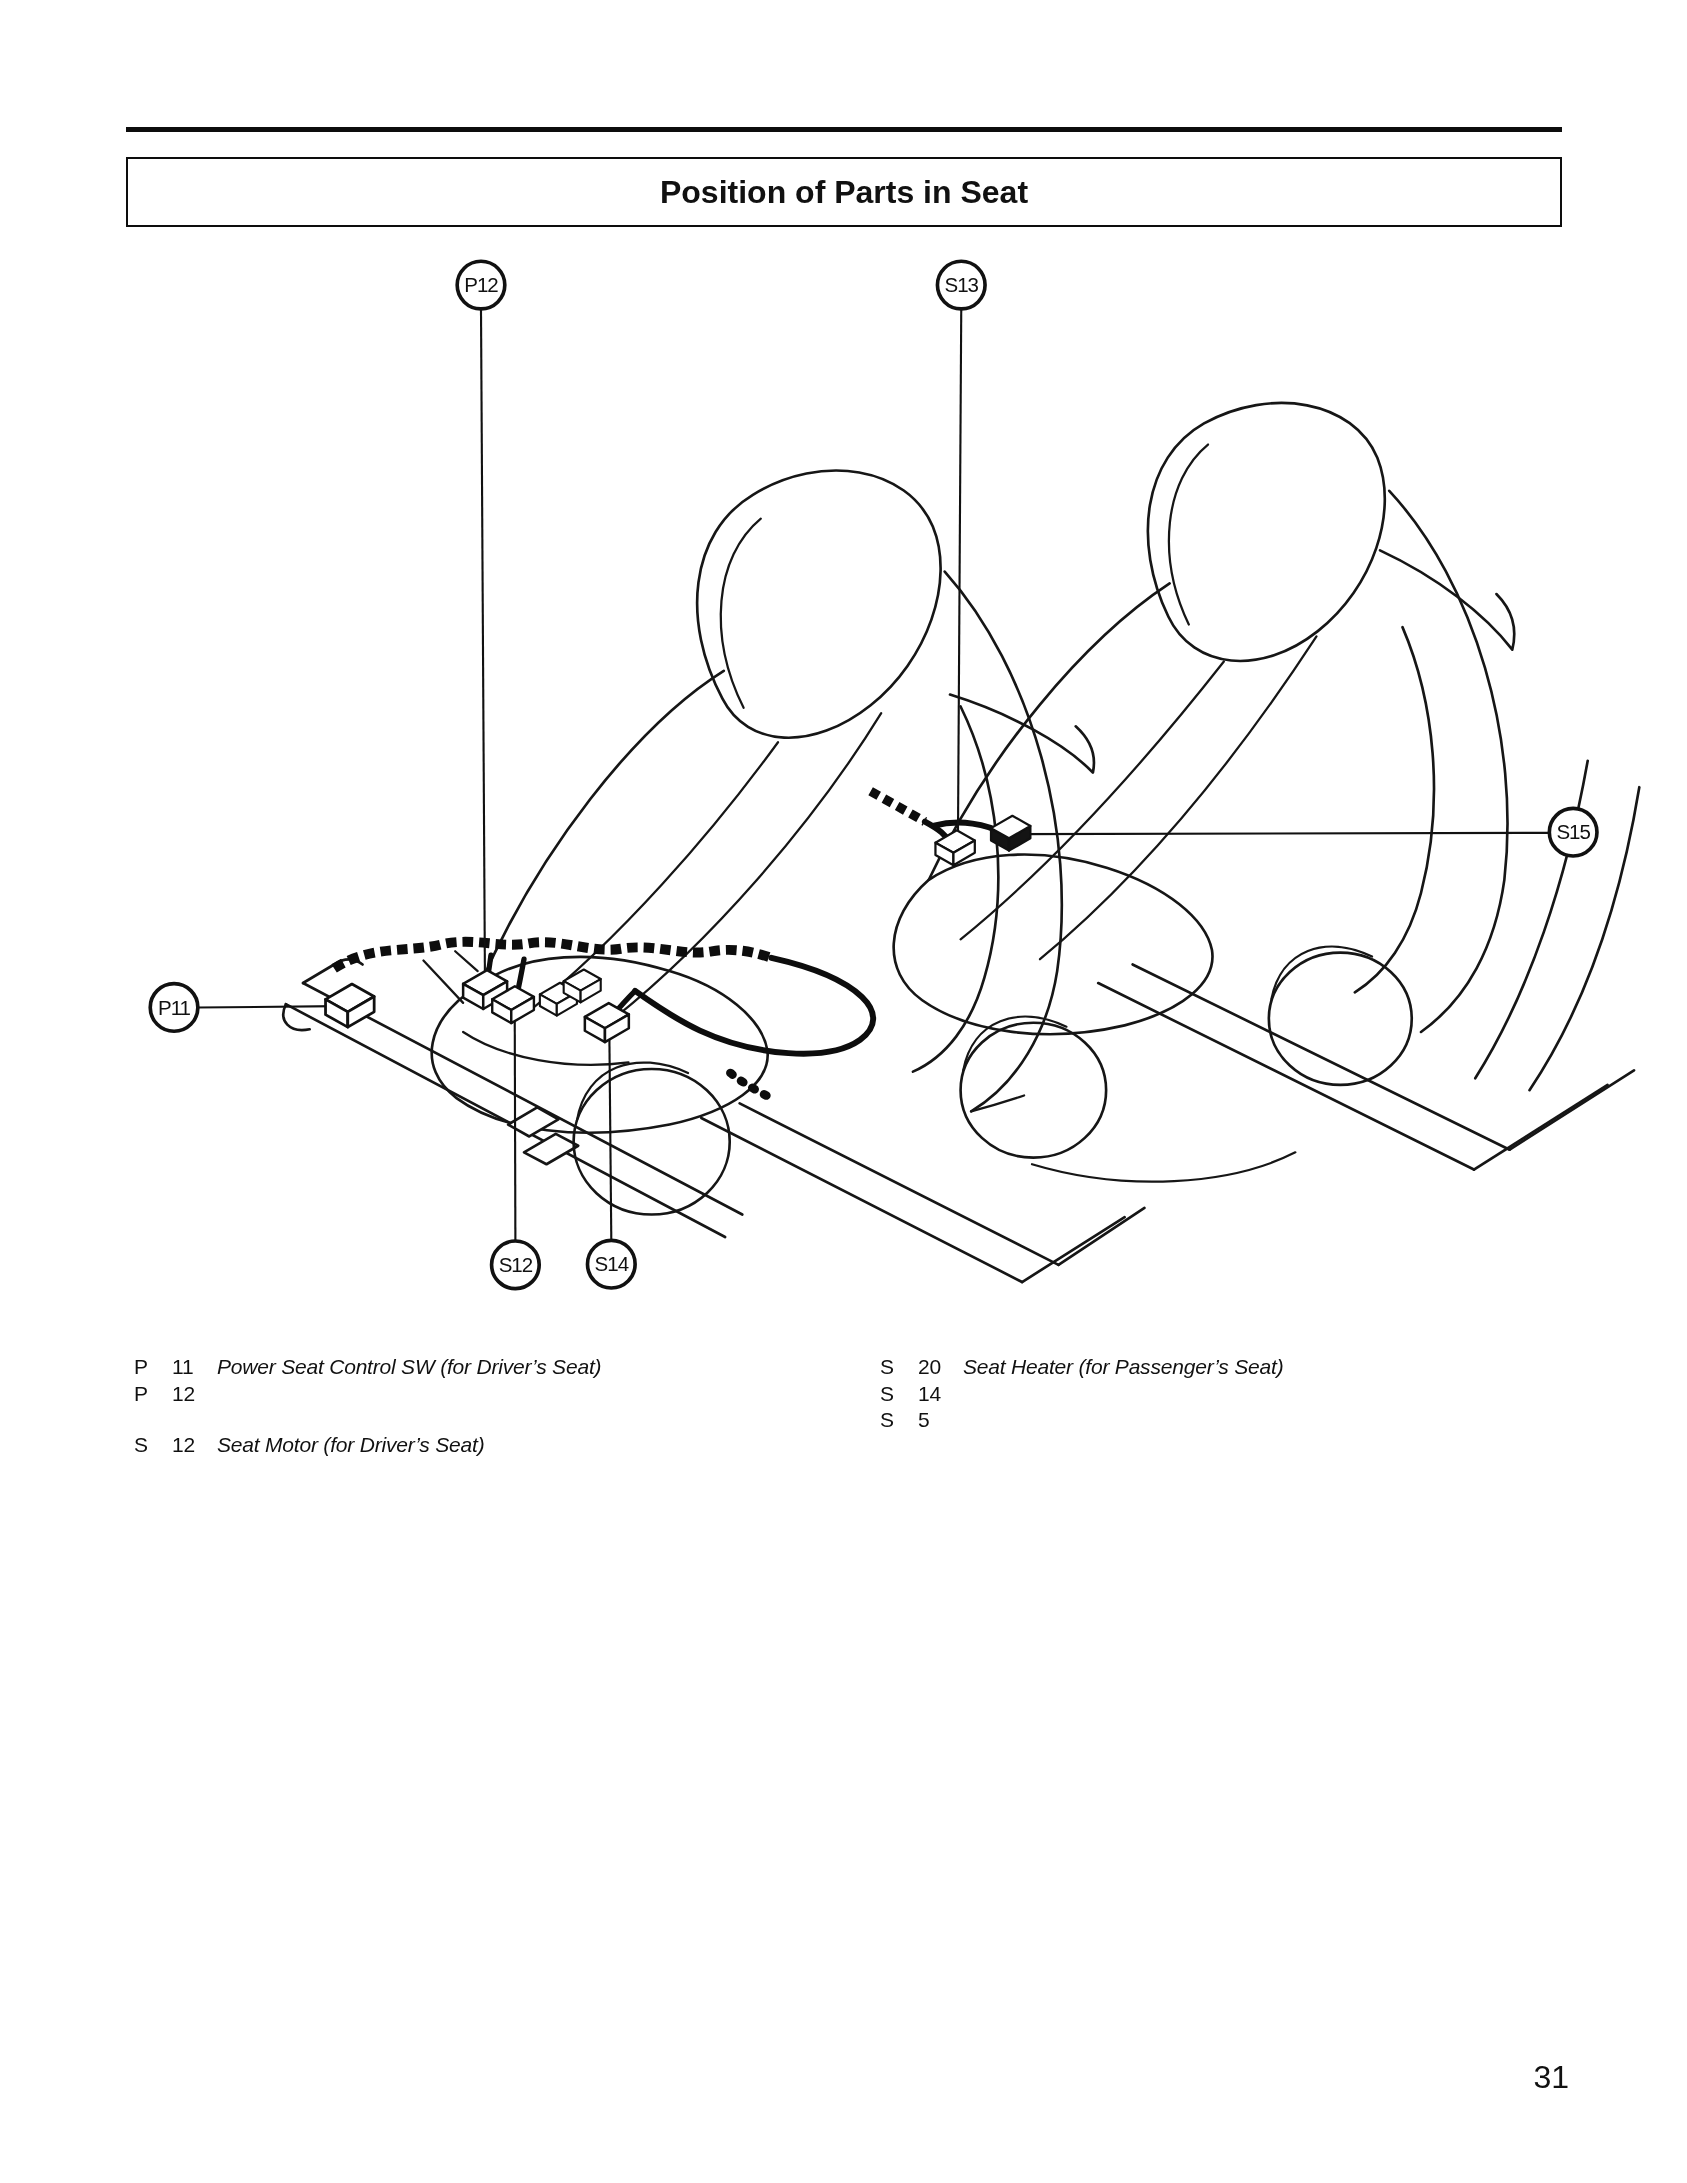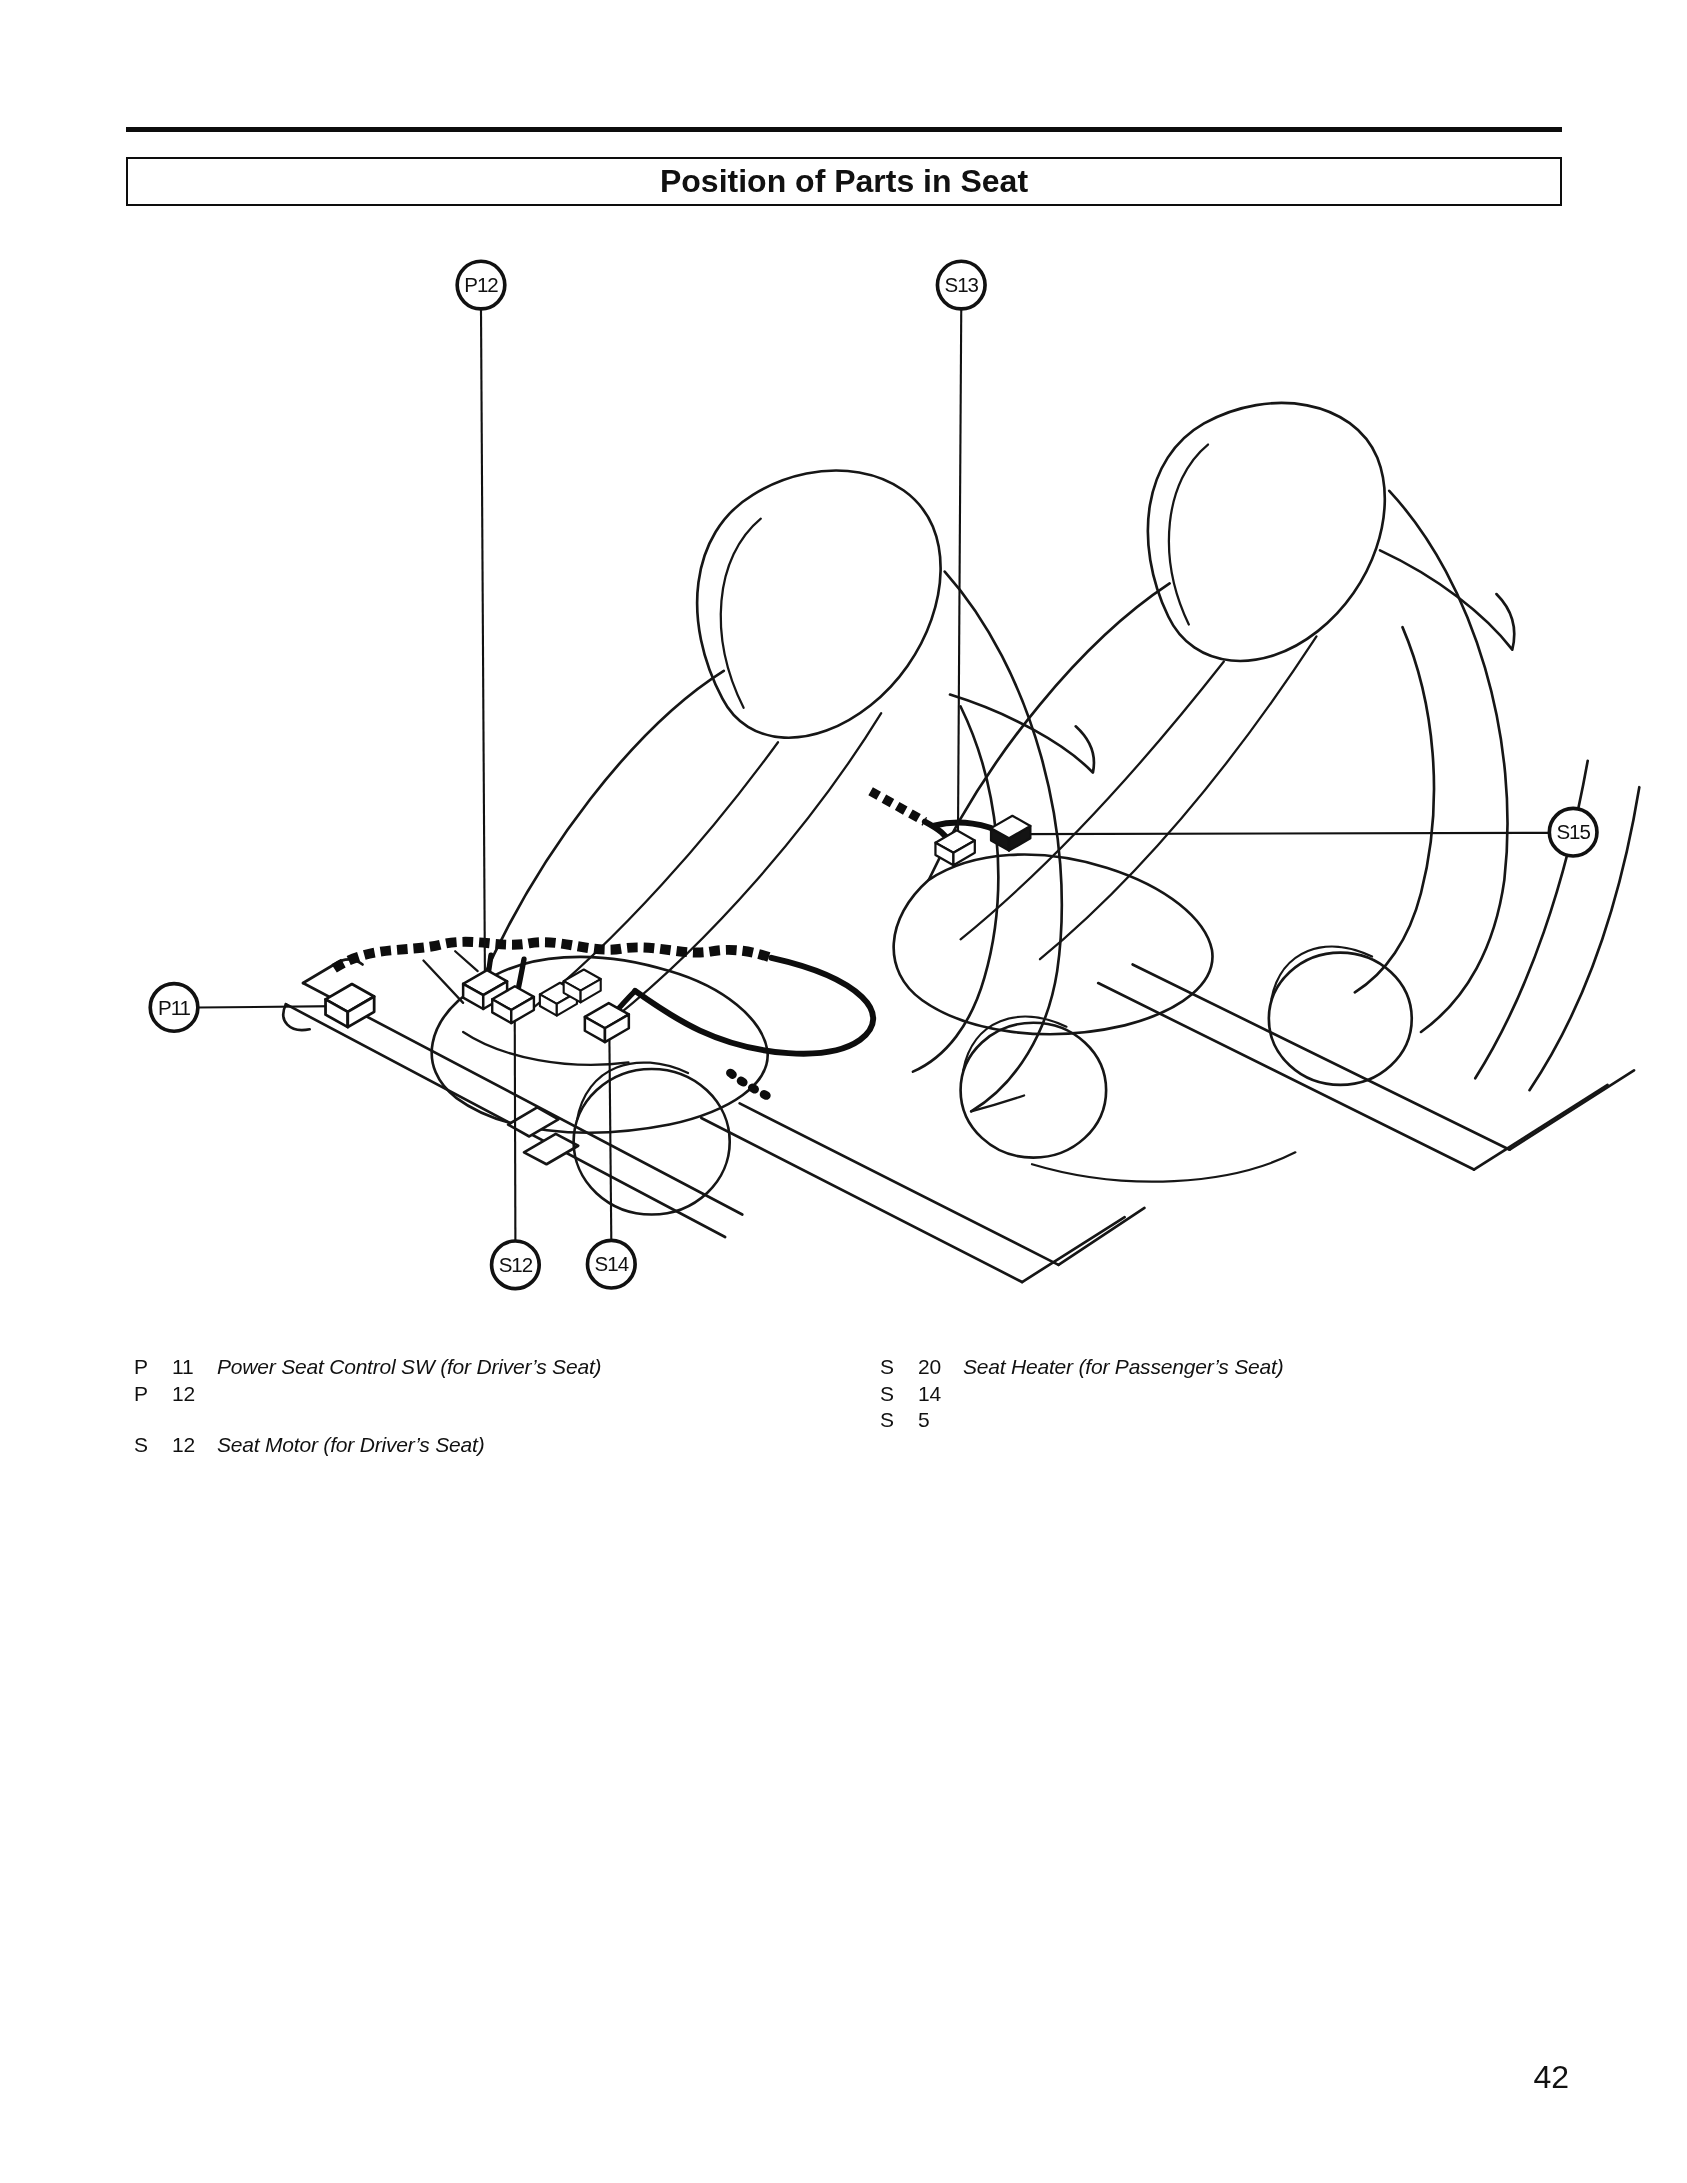--- a/index.html
+++ b/index.html
@@ -1,19 +1,19 @@
 <!DOCTYPE html>
 <html style="font-size:10.6px"><head>
 <meta charset="utf-8">
 <style>
   html,body{margin:0;padding:0;background:#fff;}
   body{width:1687px;height:2183px;position:relative;font-family:"Liberation Sans",sans-serif;color:#111;}
   .abs{position:absolute;}
   .top-rule{left:126px;top:127px;width:1436px;height:4.6px;background:#0d0d0d;}
-  .title-box{left:126px;top:157px;width:1436px;height:49px;border:2.6px solid #0d0d0d;box-sizing:border-box;
+  .title-box{left:126px;top:157px;width:1436px;height:70px;border:2.6px solid #0d0d0d;box-sizing:border-box;
              display:flex;align-items:center;justify-content:center;}
   .title-box span{font-size:32px;font-weight:bold;letter-spacing:0px;}
   svg.diagram{left:0;top:0;width:1687px;height:2183px;}
   .legend-col{position:absolute;font-size:21px;letter-spacing:-0.2px;}
   .legend-col.left{left:134px;top:1354px;width:741px;}
   .legend-col.right{left:880px;top:1354px;width:761px;}
   .legend-row{display:flex;height:26.5px;line-height:26.5px;}
   .legend-row.gap{margin-top:25px;}
   .lg-letter{width:38px;}
   .lg-num{width:45px;}
@@ -183,14 +183,14 @@
   <div class="legend-row">
     <span class="lg-letter">S</span>
     <span class="lg-num">14</span>
   </div>
   <div class="legend-row">
     <span class="lg-letter">S</span>
     <span class="lg-num">5</span>
   </div>
 </div>
 
-<div class="abs page-num">42</div>
+<div class="abs page-num">31</div>
 
 
 </body></html>

